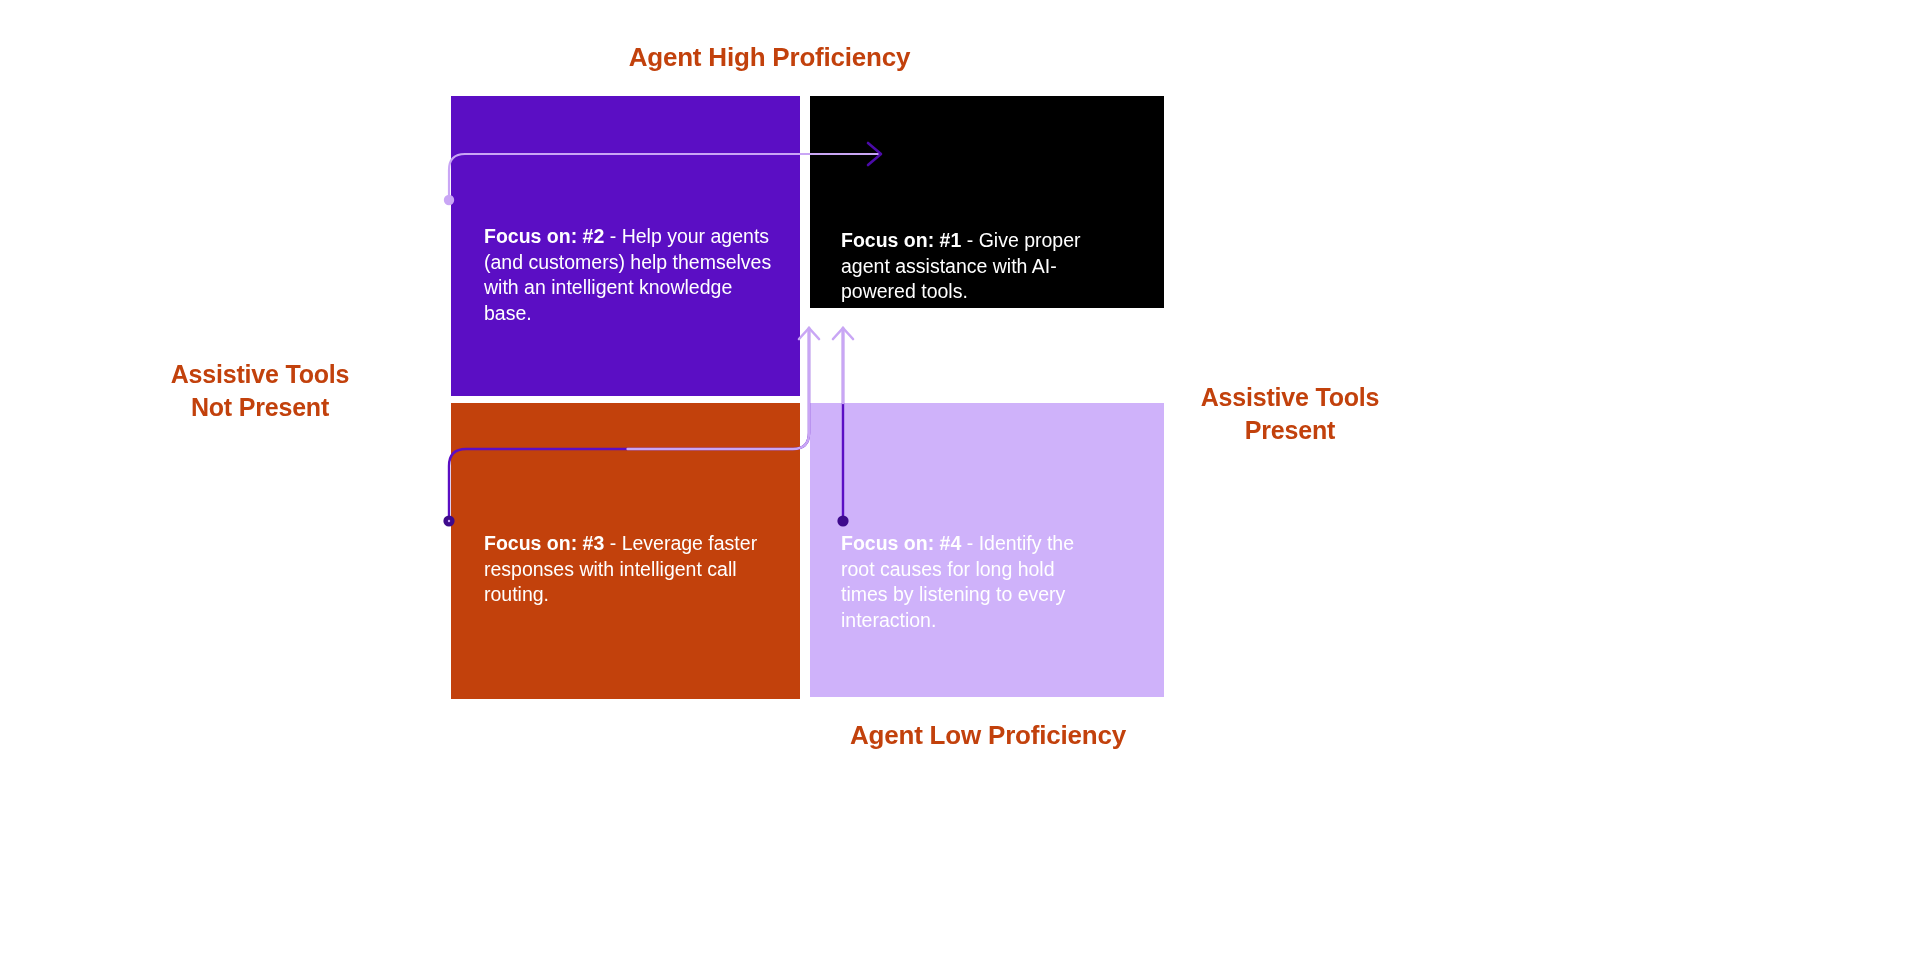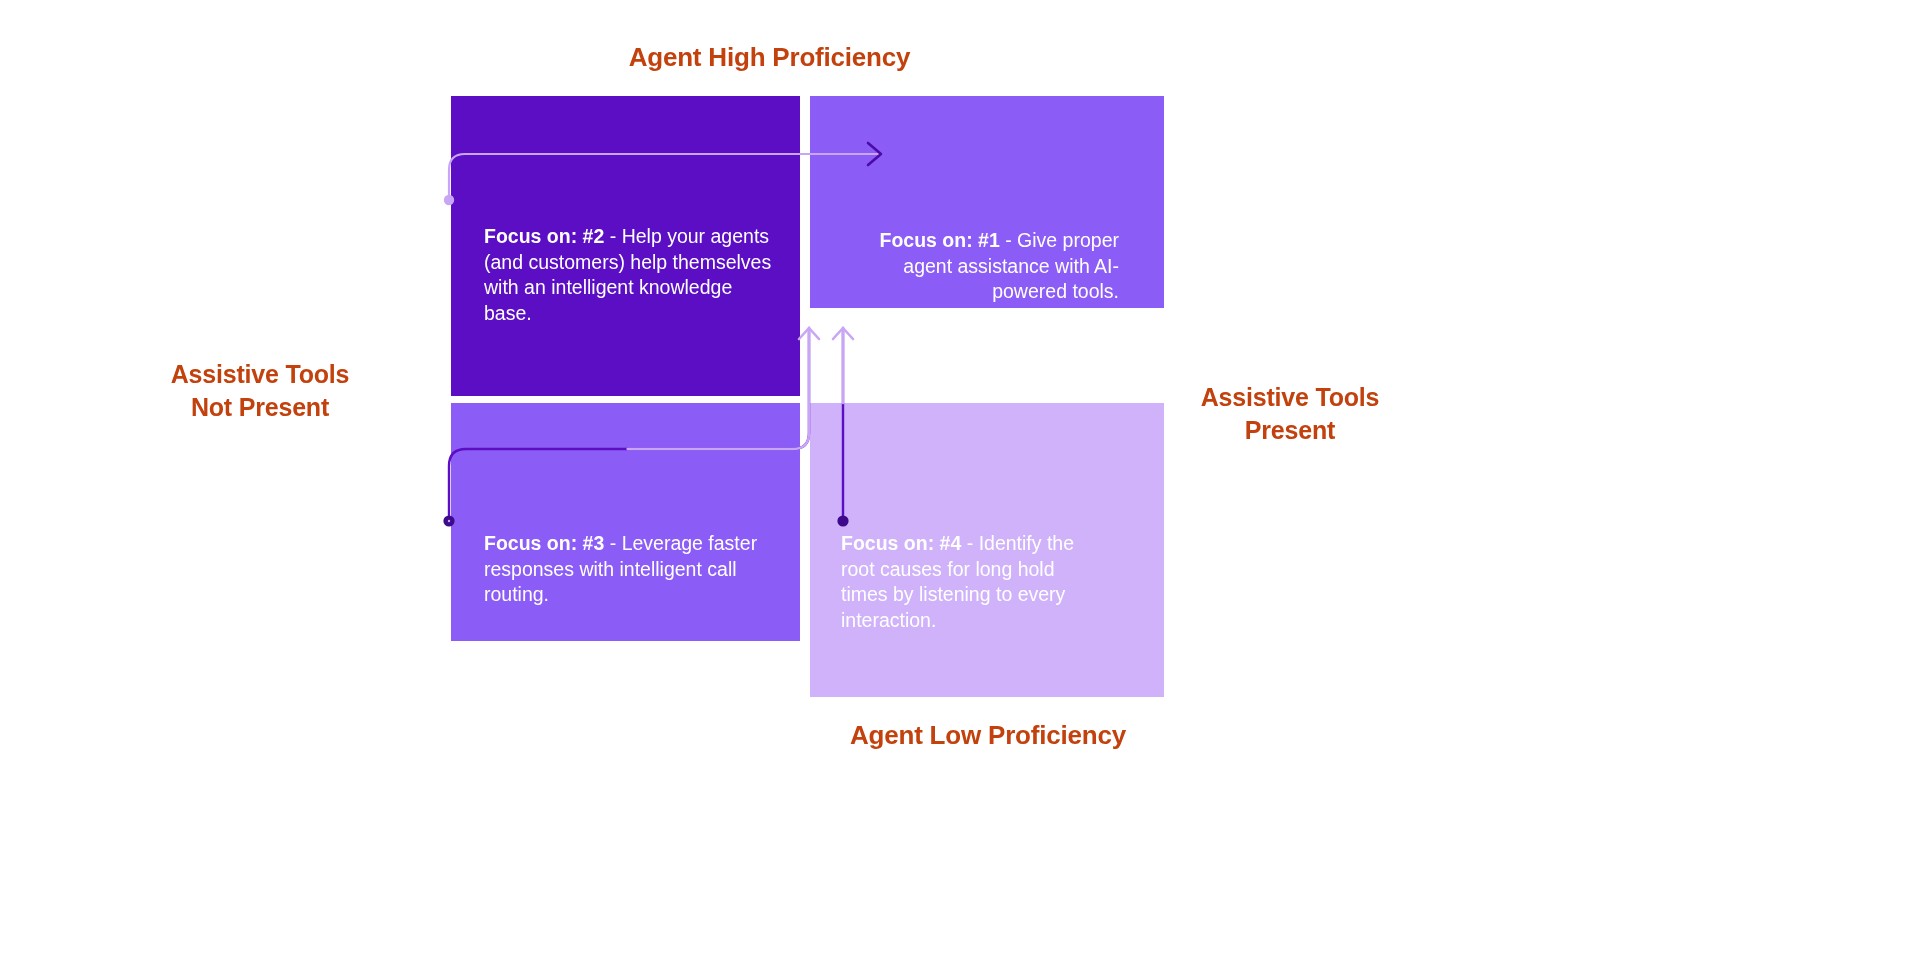--- a/index.html
+++ b/index.html
@@ -90,29 +90,28 @@
     top: 0px;
     width: 349px;
     height: 300px;
     background: #5B0EC4;
   }
   #quad-tr {
     left: 359px;
     top: 0px;
     width: 354px;
     height: 212px;
-    background: #8b5cf6;
-    text-align: right;
+    background: #000000;
   }
   #quad-bl {
     left: 0px;
     top: 307px;
     width: 349px;
-    height: 238px;
-    background: #8b5cf6;
+    height: 296px;
+    background: #c2410c;
   }
   #quad-br {
     left: 359px;
     top: 307px;
     width: 354px;
     height: 294px;
     background: #CFB2FA;
   }
 
   

